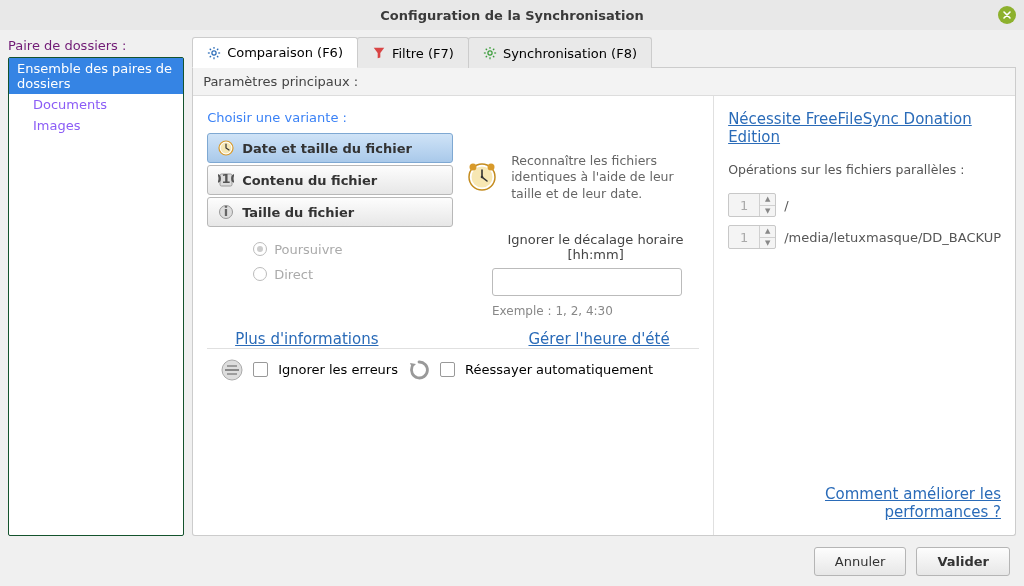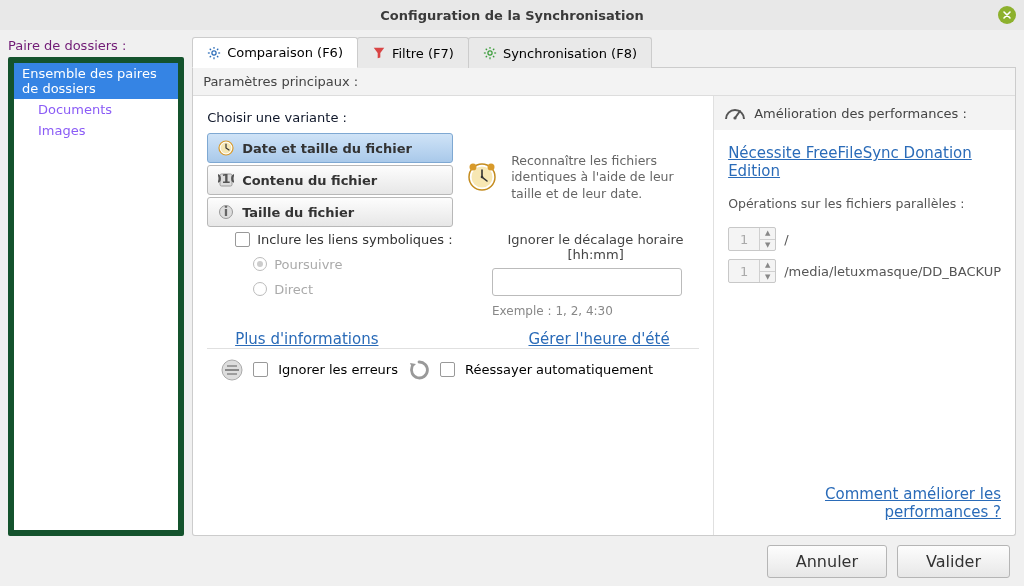--- a/index.html
+++ b/index.html
@@ -4,35 +4,35 @@
   <style>
     * { box-sizing: border-box; margin: 0; padding: 0; font-family: "DejaVu Sans", "Segoe UI", Arial, sans-serif; font-size: 13px; }
     body { background: #f0f0f0; }
     .window { width: 1024px; height: 586px; background: #f0f0f0; display: flex; flex-direction: column; position: relative; }
     .titlebar { height: 30px; display: flex; align-items: center; justify-content: center; background: #e8e8e8; position: relative; }
     .titlebar-text { font-weight: bold; font-size: 13px; color: #3a3a3a; text-align: right; }
     .close-btn { position: absolute; right: 8px; top: 6px; width: 18px; height: 18px; border-radius: 50%; background: #8db12d; color: #fff; display: flex; align-items: center; justify-content: center; font-size: 11px; cursor: pointer; }
     .body { flex: 1; display: flex; padding: 6px 8px 0 8px; gap: 8px; }
     .sidebar { width: 210px; display: flex; flex-direction: column; }
     .sidebar-title { font-size: 13px; color: #701a75; padding: 2px 0 4px 0; }
-    .sidebar-list { border: 6px solid #14532d; background: #fff; flex: 1; border-radius: 2px; }
+    .sidebar-list { border: 1px solid #14532d; background: #fff; flex: 1; border-radius: 2px; }
     .sidebar-item { padding: 3px 8px; color: #8b5cf6; cursor: pointer; }
     .sidebar-item.selected { background: #3584e4; color: #fff; }
     .sidebar-item.child { padding-left: 24px; }
     .main { flex: 1; display: flex; flex-direction: column; }
     .tabs { display: flex; border-bottom: 1px solid #ccc; }
     .tab { display: flex; align-items: center; gap: 6px; padding: 7px 14px; background: #e9e9e9; border: 1px solid #ccc; border-bottom: none; margin-right: -1px; cursor: pointer; position: relative; top: 1px; border-radius: 3px 3px 0 0; }
     .tab.active { background: #fff; border-bottom: 1px solid #fff; z-index: 2; }
     .tab-icon { width: 14px; height: 14px; }
     .tabcontent { flex: 1; background: #fff; border: 1px solid #ccc; border-top: none; display: flex; flex-direction: column; border-radius: 0 0 3px 3px; }
     .section-header { background: #f3f3f3; padding: 6px 10px; color: #444; font-size: 13px; border-bottom: 1px solid #ddd; }
     .content-row { display: flex; flex: 1; }
     .left-col { width: 520px; padding: 14px 14px; }
     .right-col { flex: 1; border-left: 1px solid #e0e0e0; display: flex; flex-direction: column; }
-    .choose-label { color: #0f172a; margin-bottom: 8px; }
+    .choose-label { color: #3b82f6; margin-bottom: 8px; }
     .variant-group { display: flex; flex-direction: column; gap: 2px; width: 246px; }
     .variant-btn { display: flex; align-items: center; gap: 8px; padding: 6px 10px; border: 1px solid #b8b8b8; background: linear-gradient(#fdfdfd,#e7e7e7); border-radius: 3px; cursor: pointer; font-weight: bold; font-size: 14.5px; color: #333; }
     .variant-btn.active { background: linear-gradient(#cfe3f7,#a9c9ea); border-color: #7ea8d2; }
     .variant-btn .v-icon { width: 16px; height: 16px; flex-shrink: 0; }
     .info-row { display: flex; gap: 14px; align-items: center; margin-top: -74px; margin-left: 260px; }
     .clock-icon-wrap { width: 30px; height: 30px; flex-shrink: 0; }
     .info-text { color: #666; font-size: 12.5px; line-height: 1.3; max-width: 210px; }
     .sub-row { display: flex; gap: 30px; margin-top: 30px; padding-left: 28px; }
     .sub-left { width: 230px; }
     .sub-right { width: 210px; }
@@ -54,22 +54,22 @@
     .perf-link { margin-bottom: 16px; }
     .ops-label { color: #555; font-size: 12.5px; margin-bottom: 16px; }
     .ops-row { display: flex; align-items: center; gap: 8px; margin-bottom: 8px; color: #555; font-size: 12.5px; }
     .spinner { width: 48px; height: 24px; display: flex; border: 1px solid #c8c8c8; border-radius: 2px; background: #f4f4f4; }
     .spinner-val { width: 30px; display: flex; align-items: center; justify-content: center; color: #aaa; }
     .spinner-btns { width: 16px; display: flex; flex-direction: column; border-left: 1px solid #d0d0d0; }
     .spin-b { flex: 1; display: flex; align-items: center; justify-content: center; font-size: 7px; color: #888; cursor: pointer; }
     .spin-b:first-child { border-bottom: 1px solid #d0d0d0; }
     .perf-footer-link { margin-top: auto; text-align: right; }
     .footer { height: 50px; display: flex; align-items: center; justify-content: flex-end; gap: 10px; padding: 0 14px; }
-    .btn { padding: 6px 28px; border: 1px solid #b5b5b5; background: linear-gradient(#fdfdfd,#e7e7e7); border-radius: 3px; cursor: pointer; color: #333; font-size: 16px; }
-    .btn.primary { font-weight: normal; }
+    .btn { padding: 6px 20px; border: 1px solid #b5b5b5; background: linear-gradient(#fdfdfd,#e7e7e7); border-radius: 3px; cursor: pointer; color: #333; font-size: 13px; }
+    .btn.primary { font-weight: bold; }
   </style>
 </head>
 <body>
 
 <div class="window">
 
   <div class="titlebar">
     <span class="titlebar-text">Configuration de la Synchronisation</span>
     <div class="close-btn">
       <svg width="10" height="10" viewBox="0 0 10 10">
@@ -171,24 +171,20 @@
                     <circle cx="24" cy="5" r="3.5" fill="#d89a2a"></circle>
                     <path d="M15 8 L15 15 L20 19" stroke="#333" stroke-width="1.6" fill="none" stroke-linecap="round"></path>
                     <circle cx="15" cy="15" r="1.3" fill="#333"></circle>
                   </svg>
               </div>
               <div class="info-text">Reconnaître les fichiers identiques à l'aide de leur taille et de leur date.</div>
             </div>
 
             <div class="sub-row">
               <div class="sub-left">
-                <div class="checkbox-row">
-                  <div class="checkbox"></div>
-                  <span>Inclure les liens symboliques :</span>
-                </div>
                 <div class="radio-row">
                   <div class="radio checked"></div>
                   <span>Poursuivre</span>
                 </div>
                 <div class="radio-row">
                   <div class="radio"></div>
                   <span>Direct</span>
                 </div>
               </div>
               <div class="sub-right">
@@ -222,28 +218,20 @@
                       <path d="M2 4 L4 9 L8 5 Z" fill="#999"></path>
                     </svg>
                 </div>
                 <div class="checkbox"></div>
                 <span>Réessayer automatiquement</span>
               </div>
             </div>
           </div>
 
           <div class="right-col">
-            <div class="perf-header">
-              <svg width="22" height="18" viewBox="0 0 22 18">
-                  <path d="M2 15 A9 9 0 0 1 20 15" fill="none" stroke="#555" stroke-width="2"></path>
-                  <path d="M11 14 L16 7" stroke="#555" stroke-width="2" stroke-linecap="round"></path>
-                  <circle cx="11" cy="14" r="1.6" fill="#555"></circle>
-                </svg>
-              <span>Amélioration des performances :</span>
-            </div>
             <div class="perf-body">
               <span class="link perf-link">Nécessite FreeFileSync Donation Edition</span>
               <div class="ops-label">Opérations sur les fichiers parallèles :</div>
               <div class="ops-row">
                 <div class="spinner">
                   <div class="spinner-val">1</div>
                   <div class="spinner-btns">
                       <div class="spin-b">▲</div>
                       <div class="spin-b">▼</div>
                     </div>

